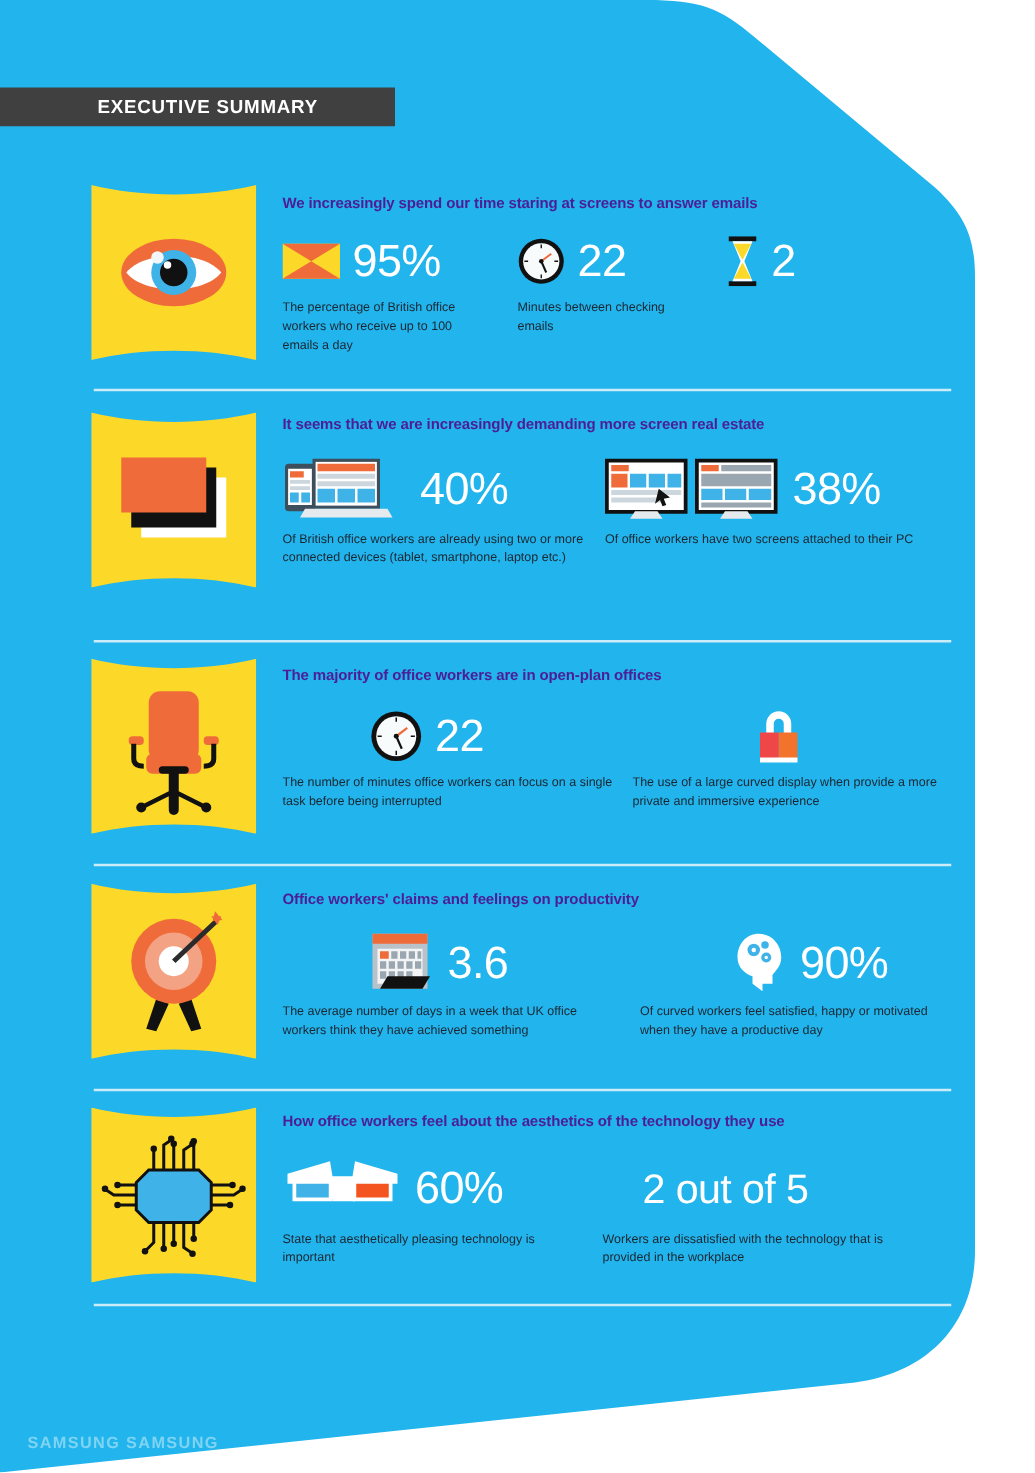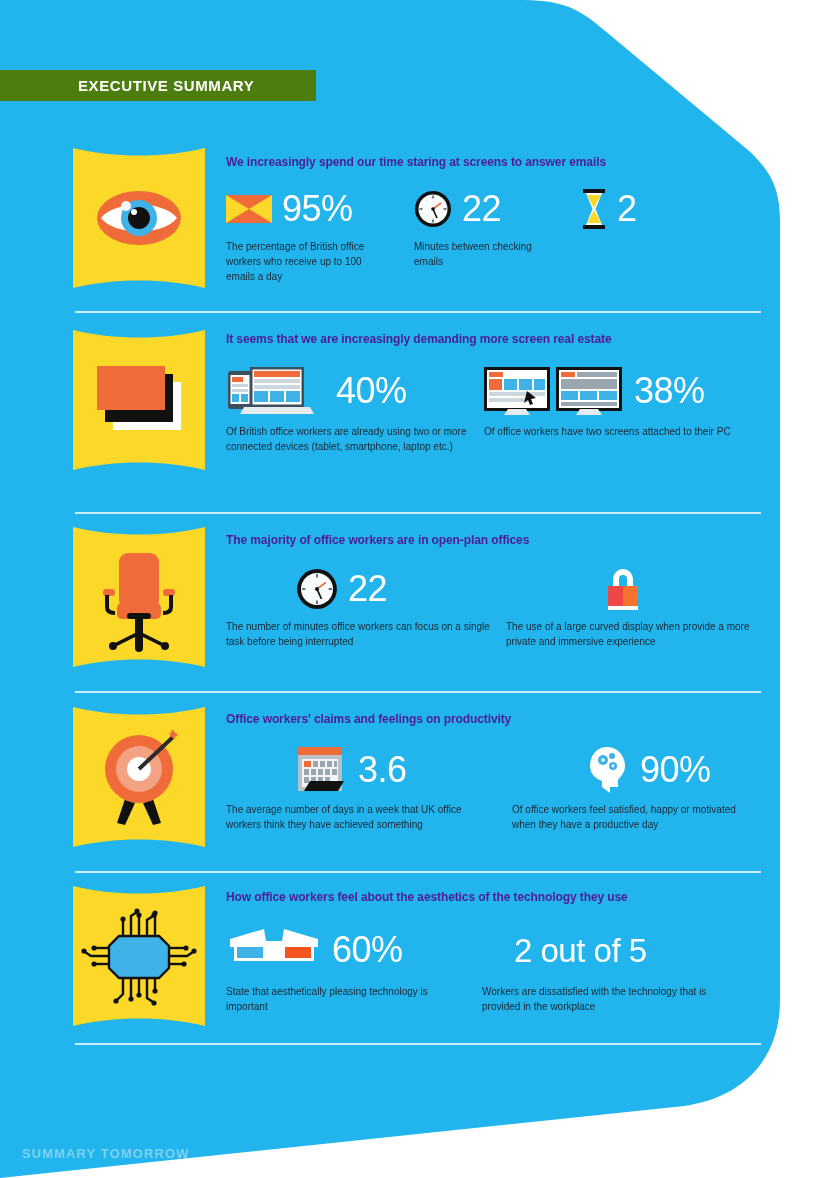--- a/index.html
+++ b/index.html
@@ -10,21 +10,21 @@
 
   
   .bg-shape {
     position:absolute; left:0; top:0; width:828px; height:1178px;
     z-index:0;
   }
 
   
   .banner {
     position:absolute; left:0; top:70px; width:316px; height:31px;
-    background:#4d7c0f; z-index:4;
+    background:#404040; z-index:4;
     display:flex; align-items:center;
   }
   .banner-text {
     color:#ffffff; font-size:15px; font-weight:bold; letter-spacing:0.6px;
     margin-left:78px; white-space:nowrap;
   }
   .divider {
     position:absolute; left:75px; width:686px; height:2px;
     background:#eaf6fb; opacity:.85; z-index:3;
   }
@@ -317,21 +317,21 @@
             <path d="M23,2 C33,2 41,10 41,21 C41,28 36,32 34,35 L34,42 L26,42 L26,48 L18,42
                      L18,36 C12,34 6,29 6,21 C6,10 13,2 23,2 Z" fill="#ffffff"></path>
             <circle cx="19" cy="15" r="5" fill="#3fb3e8"></circle>
             <circle cx="19" cy="15" r="1.8" fill="#ffffff"></circle>
             <circle cx="29" cy="21" r="4" fill="#3fb3e8"></circle>
             <circle cx="29" cy="21" r="1.4" fill="#ffffff"></circle>
             <circle cx="28" cy="11" r="3" fill="#3fb3e8"></circle>
           </svg>
           <span class="stat-num">90%</span>
         </div>
-        <div class="stat-desc" style="margin-left:-72px; width:240px;">Of office workers feel satisfied, happy or motivated when they have a productive day</div>
+        <div class="stat-desc" style="margin-left:-72px; width:240px;">Of curved workers feel satisfied, happy or motivated when they have a productive day</div>
       </div>
     </div>
   </div>
   <div class="divider" style="top:871px;"></div>
 
   <div class="tile" style="left:73px; top:886px;">
     <svg viewBox="0 0 132 140">
       <path d="M0,0 C40,10 92,10 132,0 L132,140 C92,130 40,130 0,140 Z" fill="#fcd928"></path>
       <g stroke="#111111" stroke-width="2.4" fill="none">
         <path d="M46,50 L86,50 L96,60 L96,82 L86,92 L46,92 L36,82 L36,60 Z" fill="#3fb3e8"></path>
@@ -394,15 +394,15 @@
       <div class="stat" style="width:264px; margin-left:10px;">
         <div class="stat-row" style="height:56px; padding-left:28px;">
           <span class="stat-num small" style="margin-left:4px;">2 out of 5</span>
         </div>
         <div class="stat-desc">Workers are dissatisfied with the technology that is provided in the workplace</div>
       </div>
     </div>
   </div>
   <div class="divider" style="top:1043px;"></div>
 
-  <div class="footer">SUMMARY TOMORROW</div>
+  <div class="footer">SAMSUNG SAMSUNG</div>
 
 </div>
 
 </body></html>

